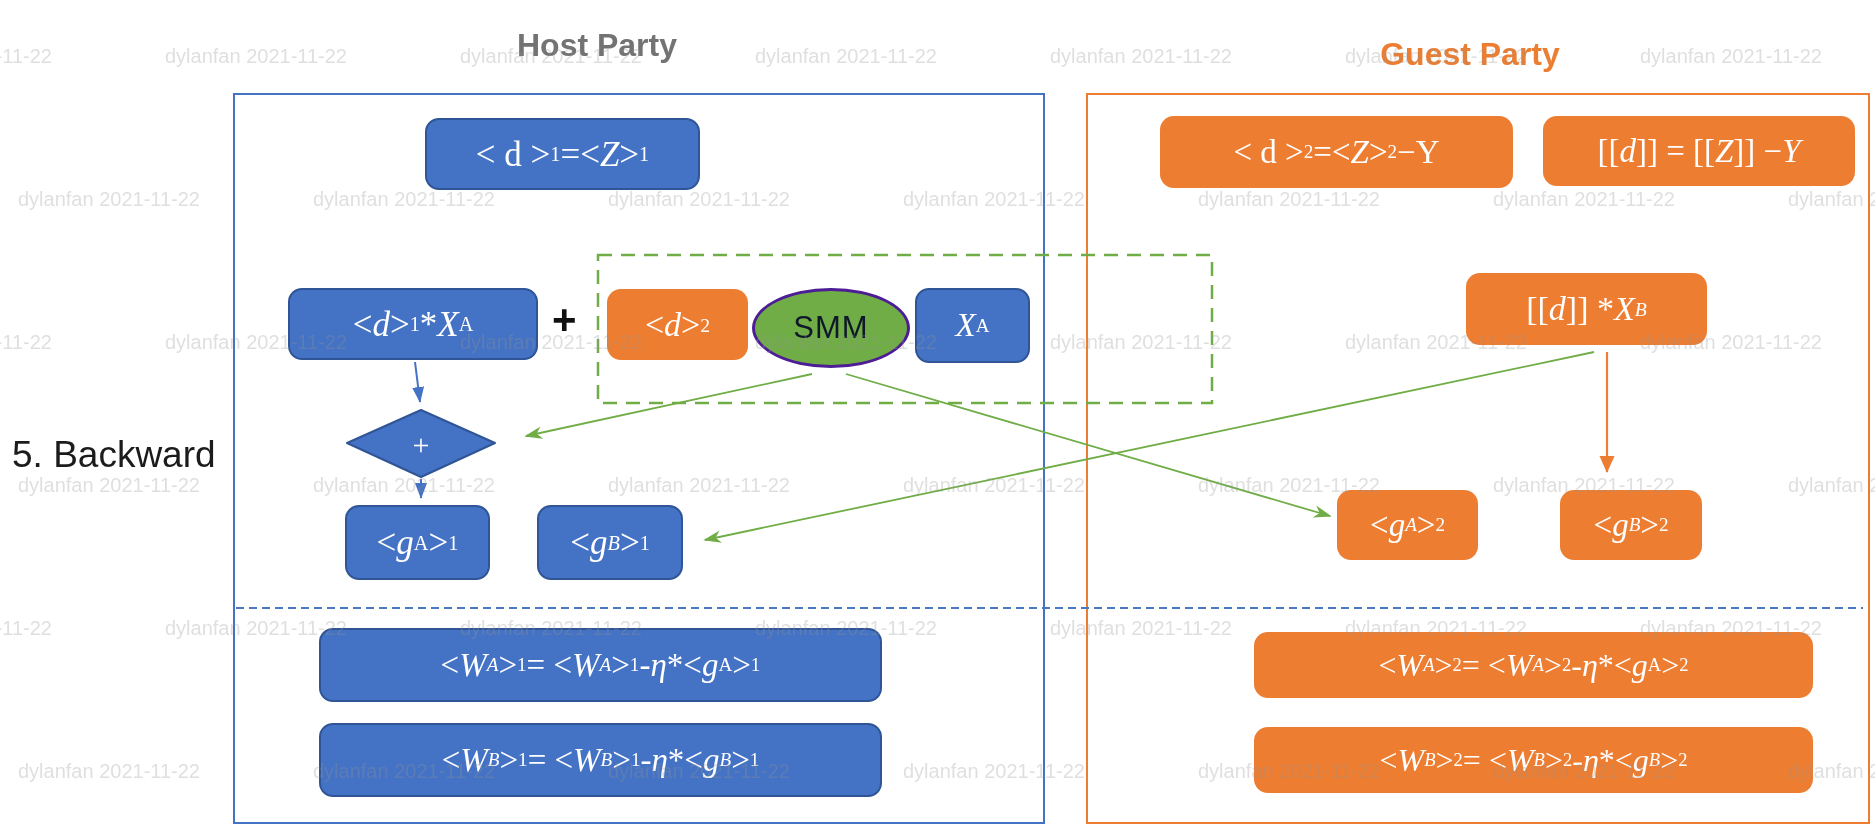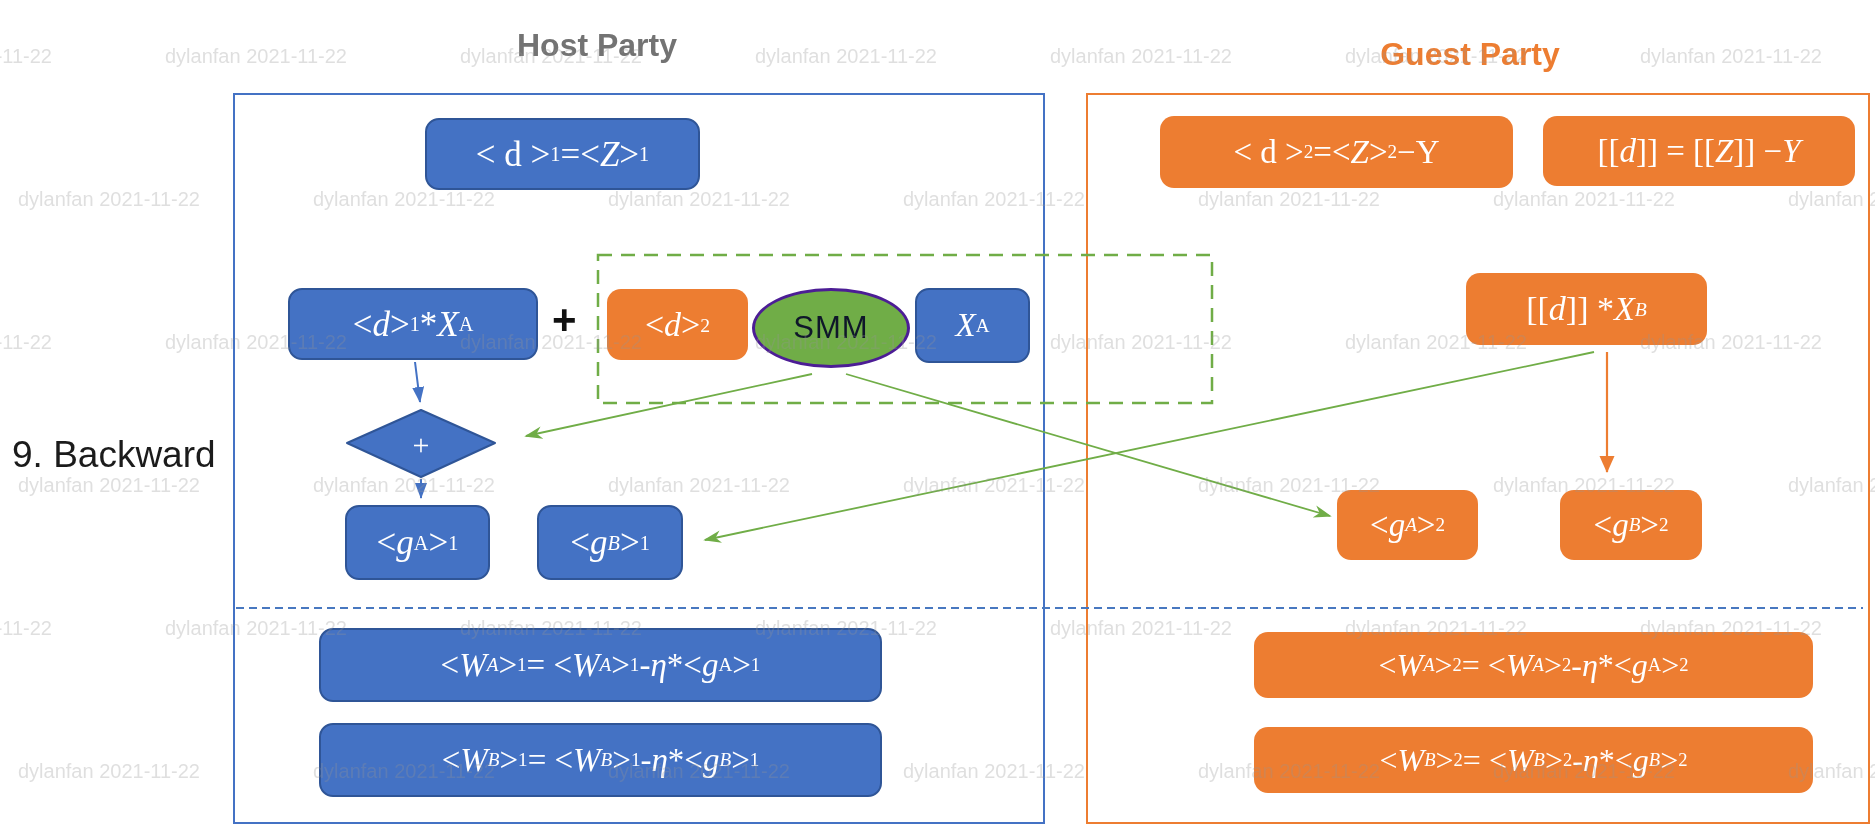--- a/index.html
+++ b/index.html
@@ -66,21 +66,21 @@
     <line x1="1594" y1="352" x2="705" y2="540" stroke="#70AD47" stroke-width="1.8" marker-end="url(#mg)"></line>
 
     <line x1="1607" y1="352" x2="1607" y2="472" stroke="#ED7D31" stroke-width="2.2" marker-end="url(#mo)"></line>
   </svg>
 
   <div class="party-frame frame-blue" style="left:233px;top:93px;width:808px;height:727px;"></div>
   <div class="party-frame frame-orange" style="left:1086px;top:93px;width:780px;height:727px;"></div>
 
   <div class="party-title t-blue" style="left:597px;top:27px;">Host Party</div>
   <div class="party-title t-orange" style="left:1470px;top:36px;">Guest Party</div>
-  <div class="step-label" style="left:12px;top:434px;">9. Backward</div>
+  <div class="step-label" style="left:12px;top:434px;">5. Backward</div>
 
   <div class="bx blue" style="left:425px;top:118px;width:275px;height:72px;font-size:35px;">
       <span>&lt; d &gt;</span>
       <sub>1</sub>
       <span>=&lt; </span>
       <span class="it">Z</span>
       <span> &gt;</span>
       <sub>1</sub>
     </div>
 

